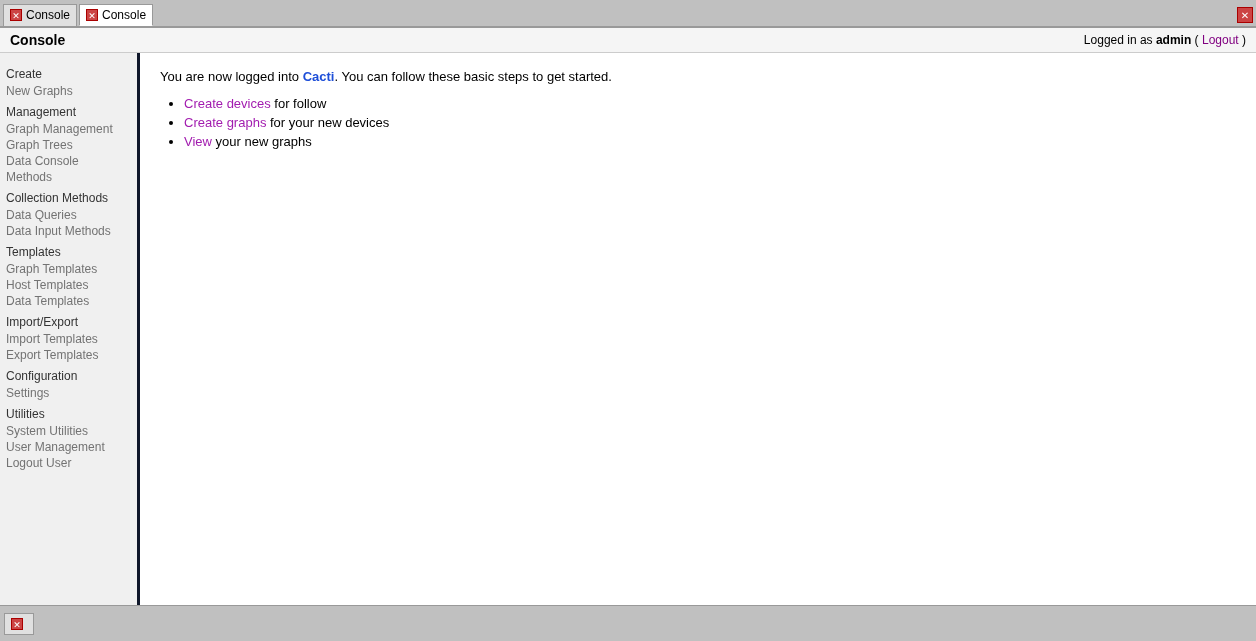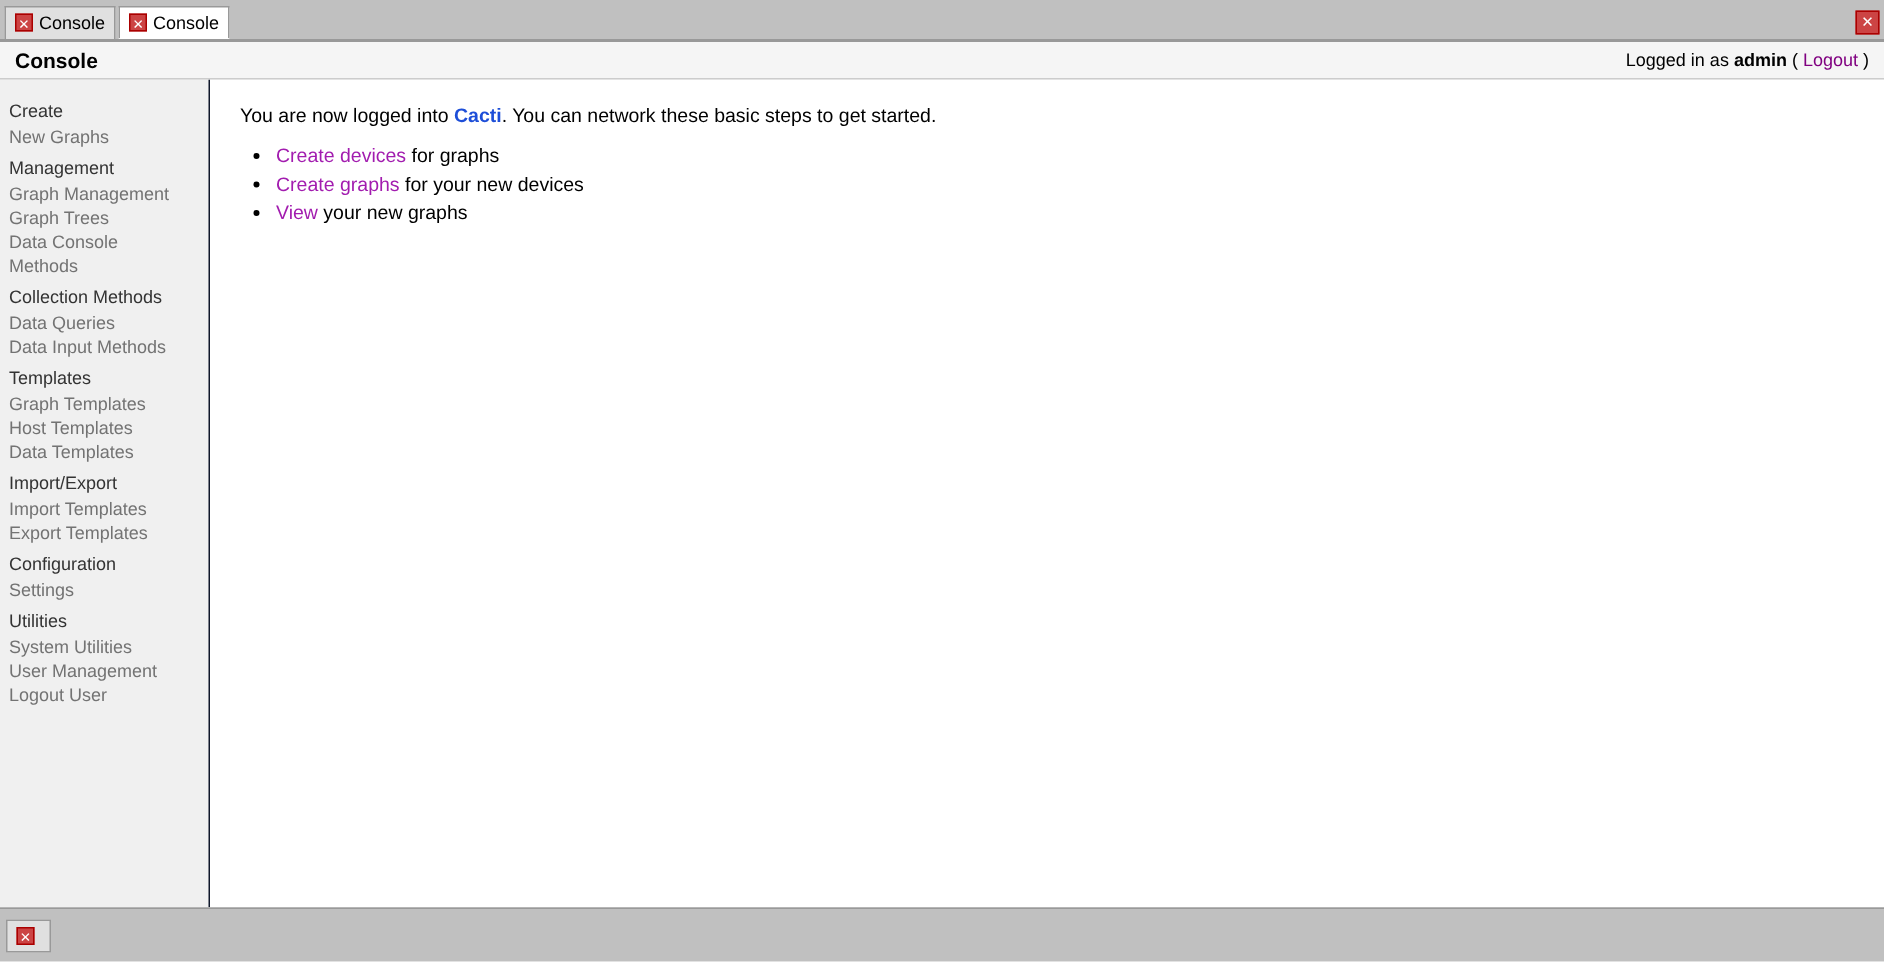--- a/index.html
+++ b/index.html
@@ -93,21 +93,21 @@
       display: flex;
       flex: 1;
       overflow: hidden;
     }
 
     
     .sidebar {
       width: 140px;
       min-width: 140px;
       background: #f0f0f0;
-      border-right: 1px solid #0f172a;
+      border-right: 3px solid #0f172a;
       overflow-y: auto;
       padding: 8px 6px;
     }
     .sidebar-section-header {
       font-size: 12px;
       font-weight: normal;
       color: #333;
       margin-top: 6px;
       margin-bottom: 2px;
     }
@@ -226,25 +226,25 @@
       <a href="#" class="sidebar-link">Settings</a>
 
       <div class="sidebar-section-header">Utilities</div>
       <a href="#" class="sidebar-link">System Utilities</a>
       <a href="#" class="sidebar-link">User Management</a>
       <a href="#" class="sidebar-link">Logout User</a>
     </div>
 
     <div class="main-content">
       <p class="welcome-text">
-        <span>You are now logged into </span><a href="#">Cacti</a><span>. You can network these basic steps to get started.</span>
+        <span>You are now logged into </span><a href="#">Cacti</a><span>. You can follow these basic steps to get started.</span>
       </p>
       <ul class="steps-list">
         <li>
-          <a href="#">Create devices</a><span> for graphs</span>
+          <a href="#">Create devices</a><span> for follow</span>
         </li>
         <li>
           <a href="#">Create graphs</a><span> for your new devices</span>
         </li>
         <li>
           <a href="#">View</a><span> your new graphs</span>
         </li>
       </ul>
     </div>
 

